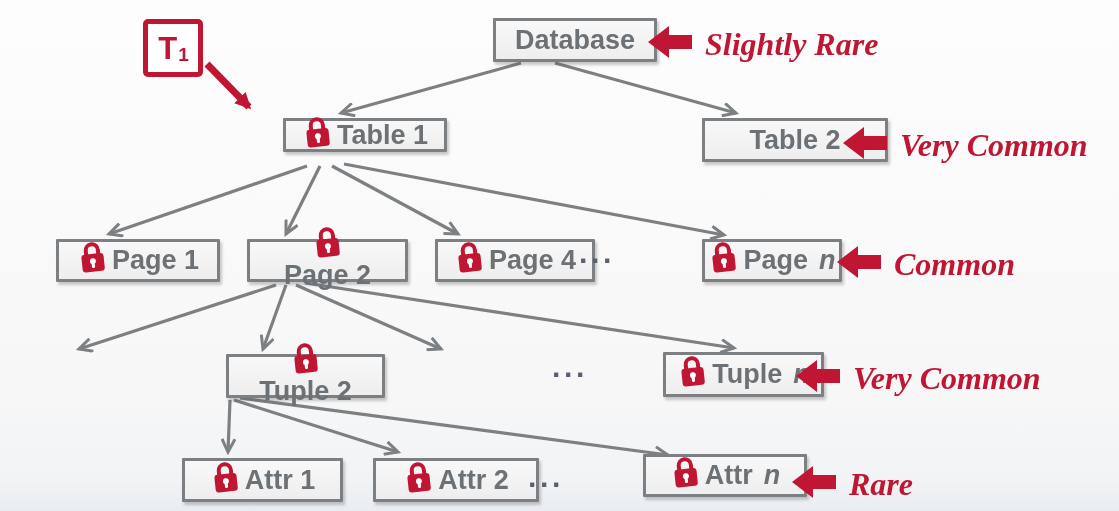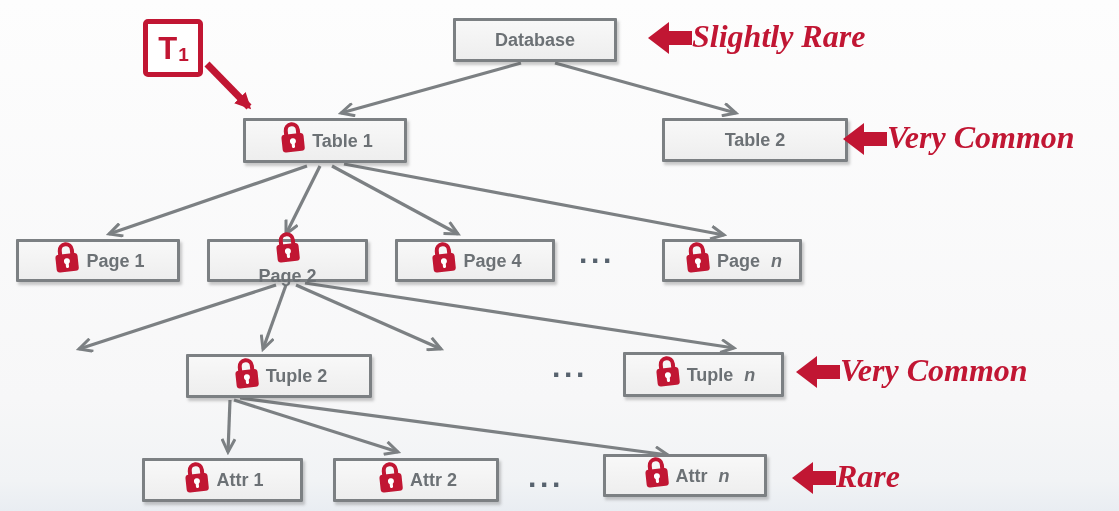--- a/index.html
+++ b/index.html
@@ -13,31 +13,32 @@
   #edges{position:absolute;left:0;top:0;width:1119px;height:511px;}
   .node{
     position:absolute;box-sizing:border-box;
     border:3px solid var(--gray-border);
     border-radius:1px;
     background:linear-gradient(180deg,#f8f8f8 0%,#eeeeee 100%);
     box-shadow:2px 3px 3px rgba(90,90,90,.32);
     display:flex;align-items:center;justify-content:center;
     gap:3px;
     color:var(--gray-text);
-    font-weight:700;font-size:18px;line-height:1;
+    font-weight:700;font-size:27px;line-height:1;
     white-space:nowrap;
+    margin-left:40px;
   }
   .node .lock{display:flex;margin-top:-7px;margin-right:1px;transform:rotate(-6deg);}
   .node .sfx{font-style:italic;margin-left:8px;}
   .ellipsis{
     position:absolute;transform:translate(-50%,-50%);
     color:#57626E;font-weight:700;font-size:30px;letter-spacing:2px;line-height:1;
   }
   .annotation{
-    position:absolute;display:flex;align-items:flex-start;height:40px;
+    position:absolute;display:flex;align-items:flex-end;gap:13px;height:40px;
   }
   .annotation .txt{
     font-family:"Liberation Serif",serif;
     font-style:italic;font-weight:700;font-size:32px;line-height:1;
     color:var(--red);white-space:nowrap;
   }
   #t-marker{
     position:absolute;box-sizing:border-box;
     border:5px solid var(--red);border-radius:5px;
     background:#ffffff;color:var(--red);
@@ -74,21 +75,21 @@
       <line x1="240" y1="398" x2="668" y2="455" stroke="#7C8083" stroke-width="3.2" marker-end="url(#mGray)"></line>
       <line x1="207" y1="64" x2="249" y2="107" stroke="#C11633" stroke-width="7" marker-end="url(#mRed)"></line>
     </svg>
   <div id="t-marker" style="left: 143px; top: 19px; width: 60px; height: 58px;">
       <span>T</span>
       <sub>1</sub>
     </div>
 <div class="node" style="left: 453px; top: 18px; width: 164px; height: 44px;">
       <span>Database</span>
     </div>
-    <div class="node" style="left: 243px; top: 118px; width: 164px; height: 45px;">
+    <div class="node" style="left: 243px; top: 118px; width: 164px; height: 34px;">
       <span class="lock">
         <svg width="31" height="34" viewBox="0 0 24 26">
           <path d="M7.3 11.2 V7.8 a4.7 4.7 0 0 1 9.4 0 v3.4" stroke="#C11633" stroke-width="3.1" fill="none"></path>
           <rect x="3.4" y="10.6" width="17.2" height="13.8" rx="2.6" fill="#C11633"></rect>
           <circle cx="12" cy="16.2" r="2.3" fill="#fff"></circle>
           <rect x="10.8" y="16.8" width="2.4" height="4.8" rx="1.1" fill="#fff"></rect>
         </svg>
       </span>
       <span>Table 1</span>
     </div>
@@ -133,21 +134,21 @@
         <svg width="31" height="34" viewBox="0 0 24 26">
           <path d="M7.3 11.2 V7.8 a4.7 4.7 0 0 1 9.4 0 v3.4" stroke="#C11633" stroke-width="3.1" fill="none"></path>
           <rect x="3.4" y="10.6" width="17.2" height="13.8" rx="2.6" fill="#C11633"></rect>
           <circle cx="12" cy="16.2" r="2.3" fill="#fff"></circle>
           <rect x="10.8" y="16.8" width="2.4" height="4.8" rx="1.1" fill="#fff"></rect>
         </svg>
       </span>
       <span>Page</span>
       <span class="sfx">n</span>
     </div>
-    <div class="node" style="left: 186px; top: 354px; width: 186px; height: 44px;">
+    <div class="node" style="left: 186px; top: 354px; width: 159px; height: 44px; flex-direction: column;">
       <span class="lock">
         <svg width="31" height="34" viewBox="0 0 24 26">
           <path d="M7.3 11.2 V7.8 a4.7 4.7 0 0 1 9.4 0 v3.4" stroke="#C11633" stroke-width="3.1" fill="none"></path>
           <rect x="3.4" y="10.6" width="17.2" height="13.8" rx="2.6" fill="#C11633"></rect>
           <circle cx="12" cy="16.2" r="2.3" fill="#fff"></circle>
           <rect x="10.8" y="16.8" width="2.4" height="4.8" rx="1.1" fill="#fff"></rect>
         </svg>
       </span>
       <span>Tuple 2</span>
     </div>
@@ -209,20 +210,28 @@
       <span class="txt">Slightly Rare</span>
     </div>
     <div class="annotation" style="left: 843px; top: 121px;">
       <span style="display: flex;">
         <svg width="44" height="36" viewBox="0 0 44 36">
           <polygon points="0,18 21,2 21,11 44,11 44,25 21,25 21,34" fill="#C11633"></polygon>
         </svg>
       </span>
       <span class="txt">Very Common</span>
     </div>
+    <div class="annotation" style="left: 837px; top: 240px;">
+      <span style="display: flex;">
+        <svg width="44" height="36" viewBox="0 0 44 36">
+          <polygon points="0,18 21,2 21,11 44,11 44,25 21,25 21,34" fill="#C11633"></polygon>
+        </svg>
+      </span>
+      <span class="txt">Common</span>
+    </div>
     <div class="annotation" style="left: 796px; top: 354px;">
       <span style="display: flex;">
         <svg width="44" height="36" viewBox="0 0 44 36">
           <polygon points="0,18 21,2 21,11 44,11 44,25 21,25 21,34" fill="#C11633"></polygon>
         </svg>
       </span>
       <span class="txt">Very Common</span>
     </div>
     <div class="annotation" style="left: 792px; top: 460px;">
       <span style="display: flex;">

